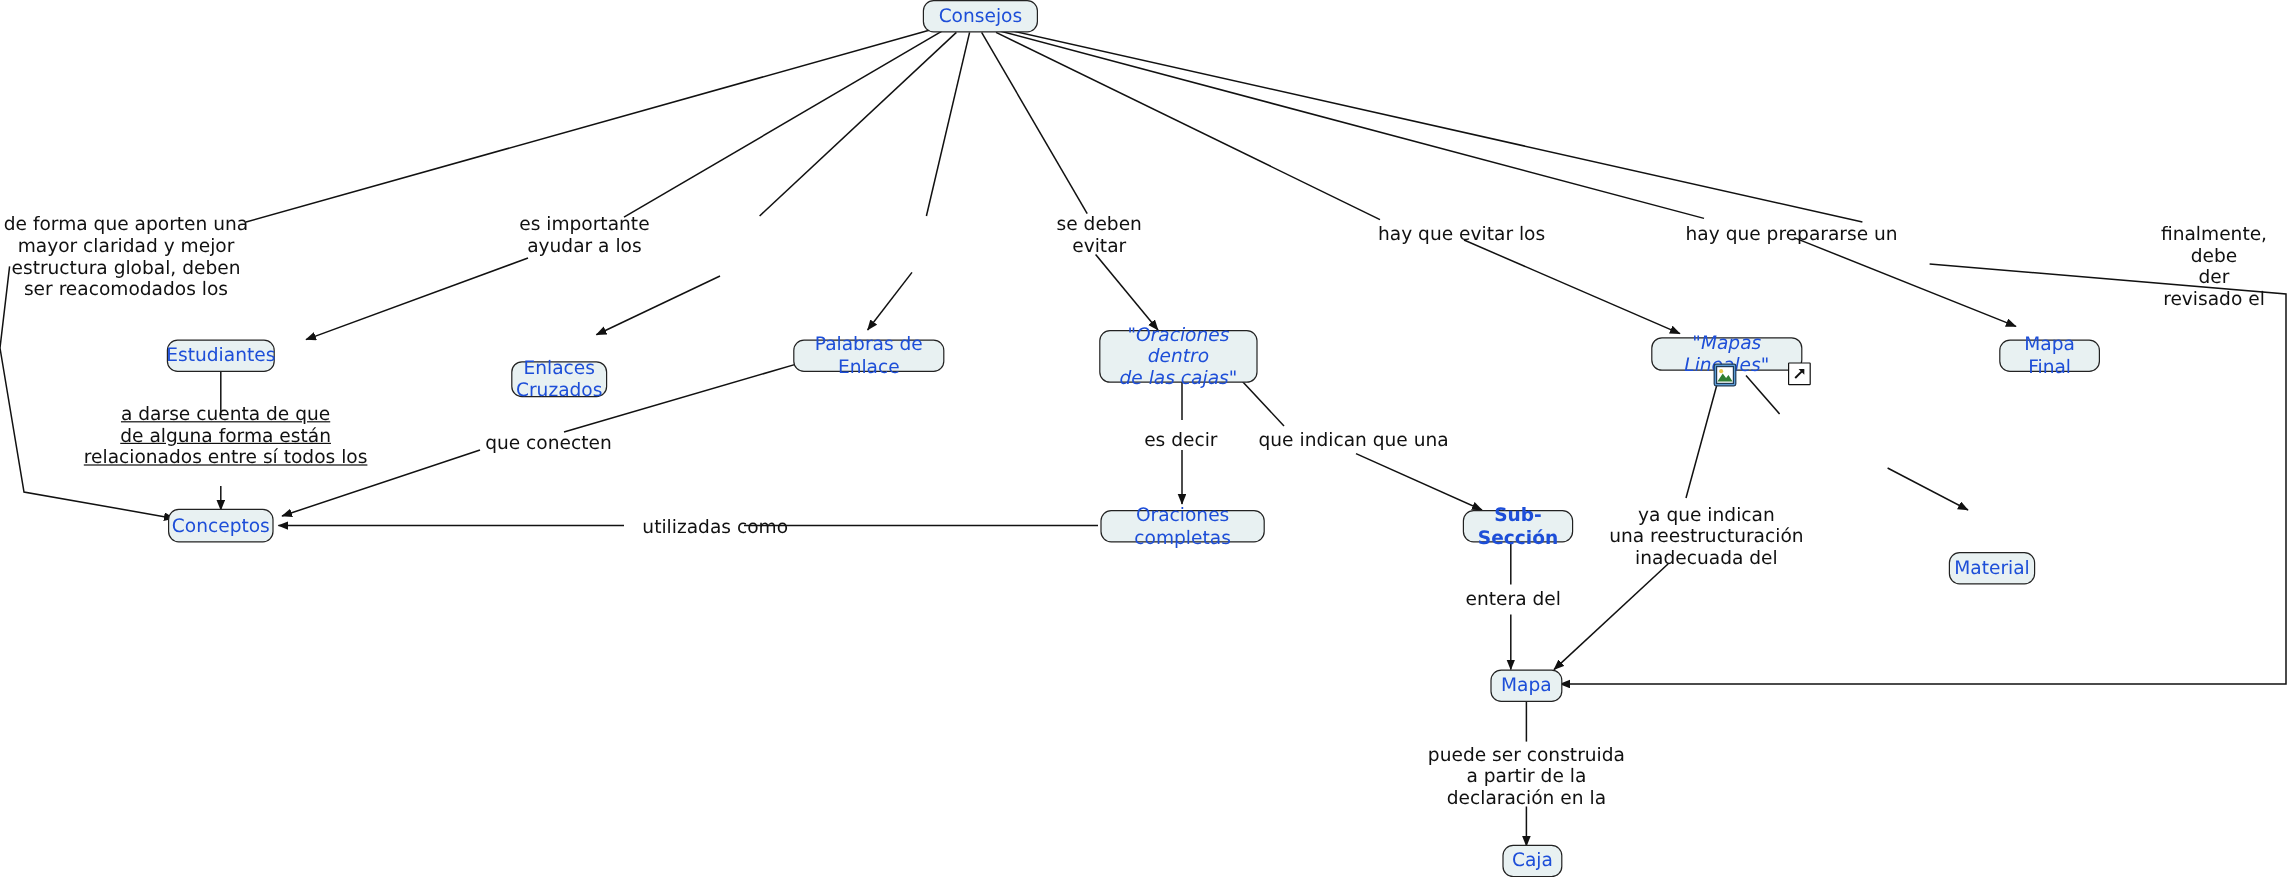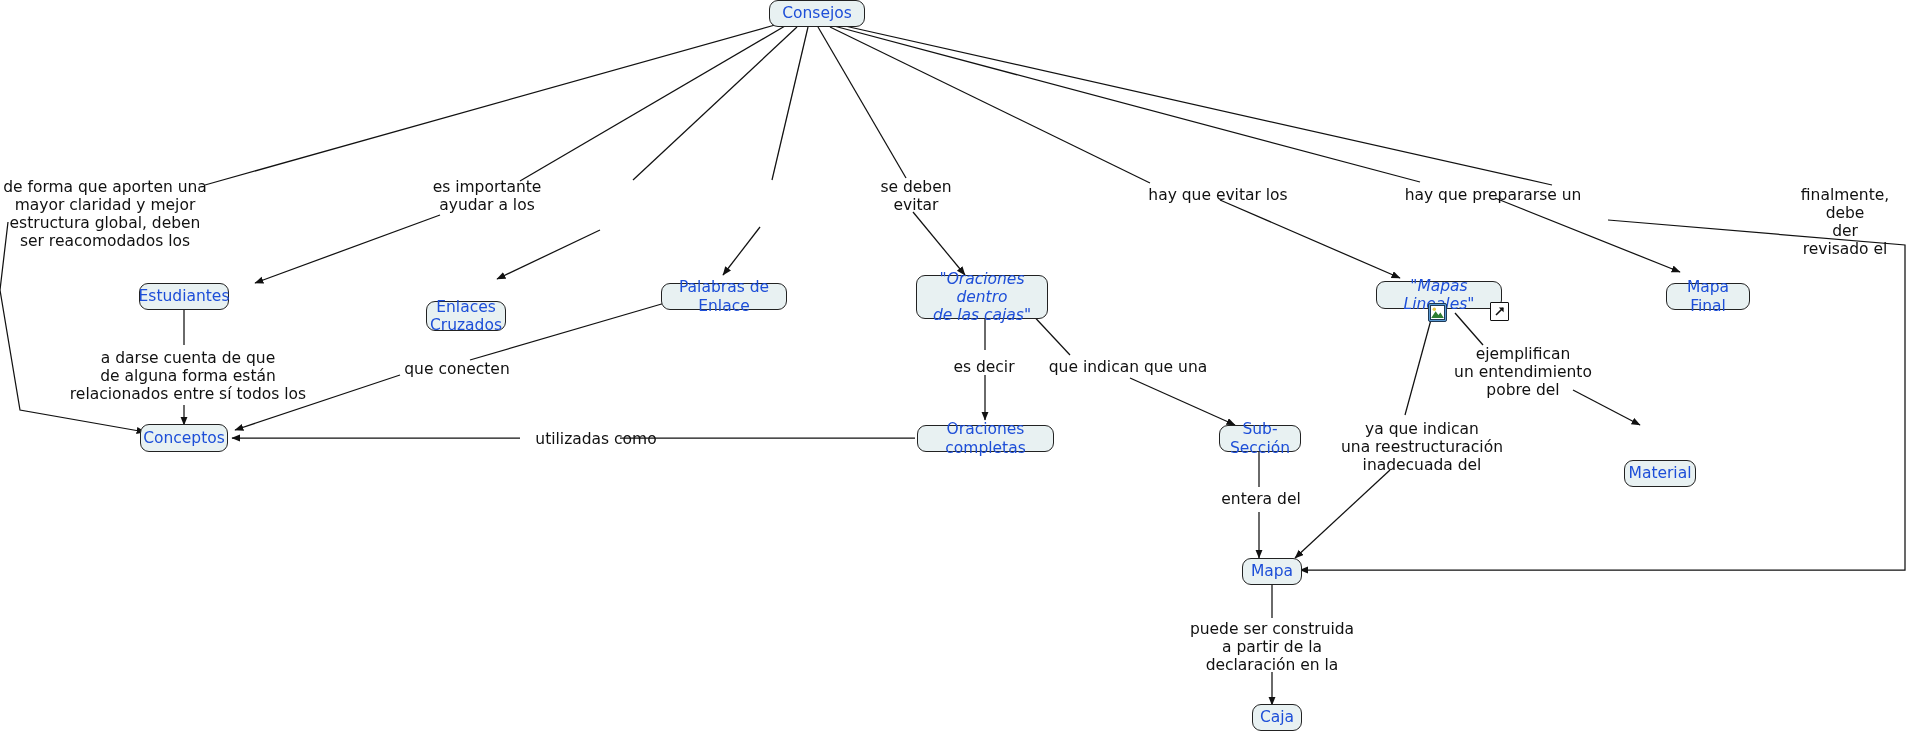--- a/index.html
+++ b/index.html
@@ -154,21 +154,21 @@
 de las cajas"</div>
 
   <div class="node italic" style="left:1376px; top:281px; width:126px; height:28px;">"Mapas Lineales"</div>
 
   <div class="node" style="left:1666px; top:283px; width:84px; height:27px;">Mapa Final</div>
 
   <div class="node" style="left:140px; top:424px; width:88px; height:28px;text-align:right;">Conceptos</div>
 
   <div class="node" style="left:917px; top:425px; width:137px; height:27px;">Oraciones completas</div>
 
-  <div class="node" style="left:1219px; top:425px; width:82px; height:27px;">Sub-Sección</div>
+  <div class="node" style="left:1219px; top:425px; width:92px; height:27px;font-weight:bold;">Sub-Sección</div>
 
   <div class="node" style="left:1624px; top:424px; width:72px; height:27px;margin-top:36px;">Material</div>
 
   <div class="node" style="left:1242px; top:558px; width:60px; height:27px;text-align:center;">Mapa</div>
 
   <div class="node" style="left:1252px; top:704px; width:50px; height:27px;">Caja</div>
 
   <div class="badge picture" style="left:1428px; top:303px;">
     <svg width="15" height="15" viewBox="0 0 15 15" aria-hidden="true">
       <rect x="0.5" y="0.5" width="14" height="14" fill="#ffffff" stroke="#1f3a56"></rect>
@@ -197,39 +197,36 @@
   <div class="linklabel" style="left:916px; top:178px;">se deben
 evitar</div>
 
   <div class="linklabel" style="left:1218px; top:186px;">hay que evitar los</div>
 
   <div class="linklabel" style="left:1493px; top:186px;">hay que prepararse un</div>
 
   <div class="linklabel" style="left:1845px; top:186px;">finalmente, debe
 der revisado el</div>
 
-  <div class="linklabel" style="left:188px; top:349px;">a darse cuenta de que
+  <div class="linklabel" style="left:188px; top:336px;text-decoration:underline;">a darse cuenta de que
 de alguna forma están
 relacionados entre sí todos los</div>
 
   <div class="linklabel" style="left:457px; top:360px;">que conecten</div>
 
   <div class="linklabel" style="left:596px; top:430px;">utilizadas como</div>
 
   <div class="linklabel" style="left:984px; top:358px;">es decir</div>
 
   <div class="linklabel" style="left:1128px; top:358px;">que indican que una</div>
 
   <div class="linklabel" style="left:1422px; top:420px;">ya que indican
 una reestructuración
 inadecuada del</div>
 
-  <div class="linklabel" style="left:1523px; top:345px;">ejemplifican
-un entendimiento
-pobre del</div>
 
   <div class="linklabel" style="left:1261px; top:490px;">entera del</div>
 
   <div class="linklabel" style="left:1272px; top:620px;">puede ser construida
 a partir de la
 declaración en la</div>
 
 </div>
 
 </body></html>

